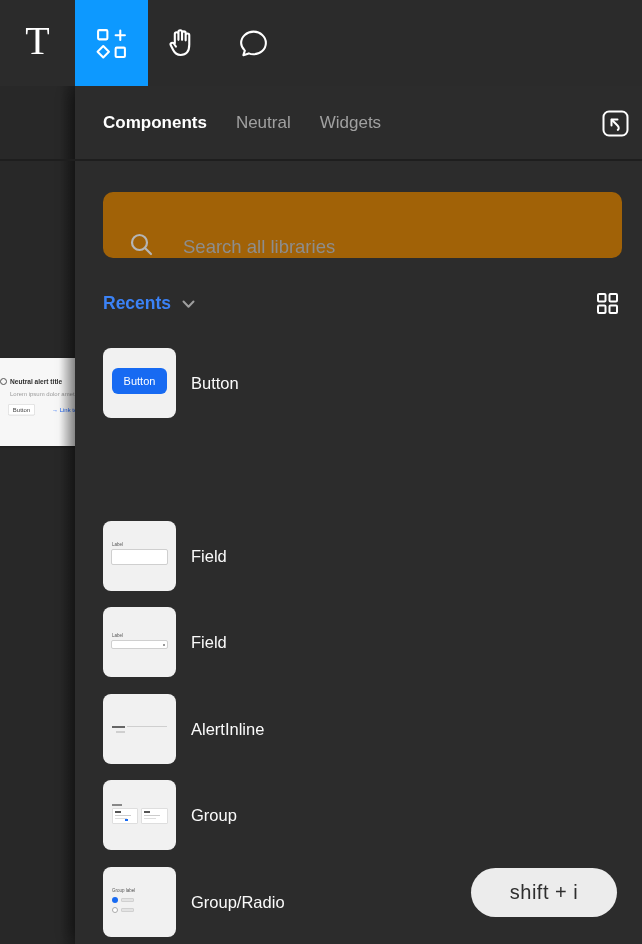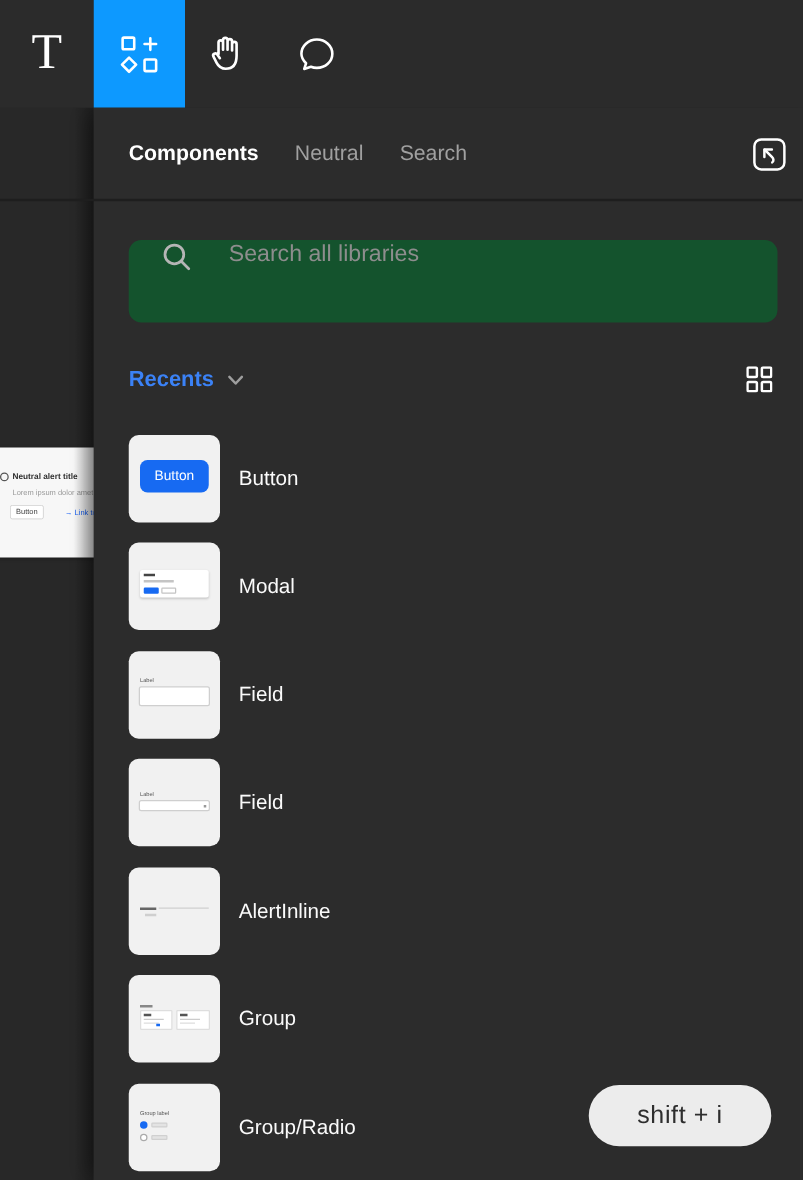--- a/index.html
+++ b/index.html
@@ -35,22 +35,22 @@
   .panel { position:absolute; left:75px; top:86px; width:567px; height:858px; background:#2c2c2c;
       box-shadow:-10px 0 14px -6px rgba(0,0,0,.35); }
   .tabs-row { position:absolute; left:0; top:0; width:100%; height:74px; display:flex; align-items:center;
       padding-left:28px; gap:29px; }
   .tab { font-size:17px; font-weight:500; color:#a0a0a0; cursor:pointer;text-align:right; }
   .tab.active { color:#ffffff; font-weight:600; }
   .insert-btn { position:absolute; right:13px; top:23px; width:28px; height:28px; display:flex;
       align-items:center; justify-content:center; cursor:pointer; }
   .divider { position:absolute; left:-75px; top:73px; width:642px; height:1.5px; background:#1e1e1e; }
 
-  .search-box { position:absolute; left:28px; top:106px; width:519px; height:66px; background:#14532d;
-      border-radius:10px; display:flex; align-items:flex-start; cursor:text; }
+  .search-box { position:absolute; left:28px; top:106px; width:519px; height:66px; background:#a16207;
+      border-radius:10px; display:flex; align-items:flex-end; cursor:text; }
   .search-box svg { margin-left:25px; flex:0 0 auto; }
   .search-input { border:none; outline:none; background:transparent; color:#e5e5e5; font-size:18.5px;
       margin-left:28px; width:400px; font-family:inherit; }
   .search-input::placeholder { color:#8d8d8d; opacity:1; }
 
   .recents-row { position:absolute; left:28px; top:197px; width:515px; height:40px; display:flex; align-items:center; }
   .recents-title { font-size:17.5px; font-weight:700; color:#3b82f6; }
   .recents-chevron { margin-left:11px; margin-top:3px; cursor:pointer; }
   .view-toggle { margin-left:auto; cursor:pointer; display:flex; }
 
@@ -105,21 +105,21 @@
       <div class="ac-line ac-link"><span>→</span>&nbsp;<span>Link text</span></div>
     </div>
     <div class="edge-shade"></div>
   </div>
 
   <div class="panel">
 
     <div class="tabs-row">
       <span class="tab active">Components</span>
       <span class="tab">Neutral</span>
-      <span class="tab">Search</span>
+      <span class="tab">Widgets</span>
     </div>
     <div class="insert-btn">
       <svg width="27" height="27" viewBox="0 0 27 27" fill="none" stroke="#ffffff" stroke-width="2" stroke-linecap="round" stroke-linejoin="round">
         <rect x="1.5" y="1.5" width="24" height="24" rx="5.5"></rect>
         <path d="M9.5 15.5 V9.5 H15.5"></path>
         <path d="M9.8 9.8 L15.5 15.5 c1.6 1.6 1.6 3.4 0.3 4.4"></path>
       </svg>
     </div>
     <div class="divider"></div>
 
@@ -146,31 +146,20 @@
       </span>
     </div>
 
     <div class="item" style="top:262px">
       <div class="thumb">
         <div class="tb-button">Button</div>
       </div>
       <span class="item-label">Button</span>
     </div>
 
-    <div class="item" style="top:348px">
-      <div class="thumb">
-        <div class="tm-card">
-            <div class="tm-t"></div>
-            <div class="tm-l"></div>
-            <div class="tm-b1"></div>
-            <div class="tm-b2"></div>
-          </div>
-      </div>
-      <span class="item-label">Modal</span>
-    </div>
 
     <div class="item" style="top:435px">
       <div class="thumb">
         <div class="micro" style="left:9px;top:21px;">Label</div>
         <div class="tf-input"></div>
       </div>
       <span class="item-label">Field</span>
     </div>
 
     <div class="item" style="top:521px">

